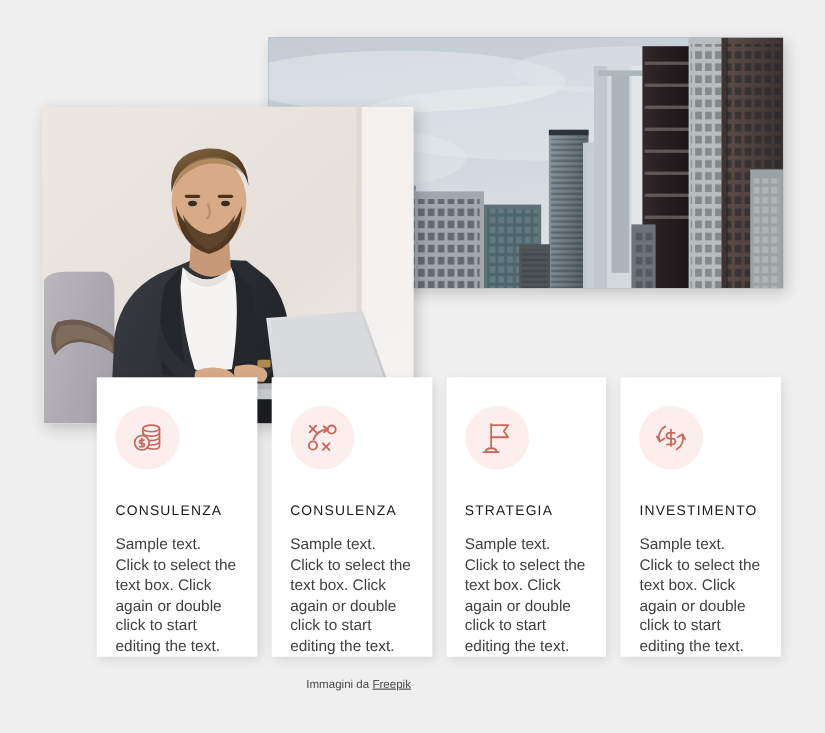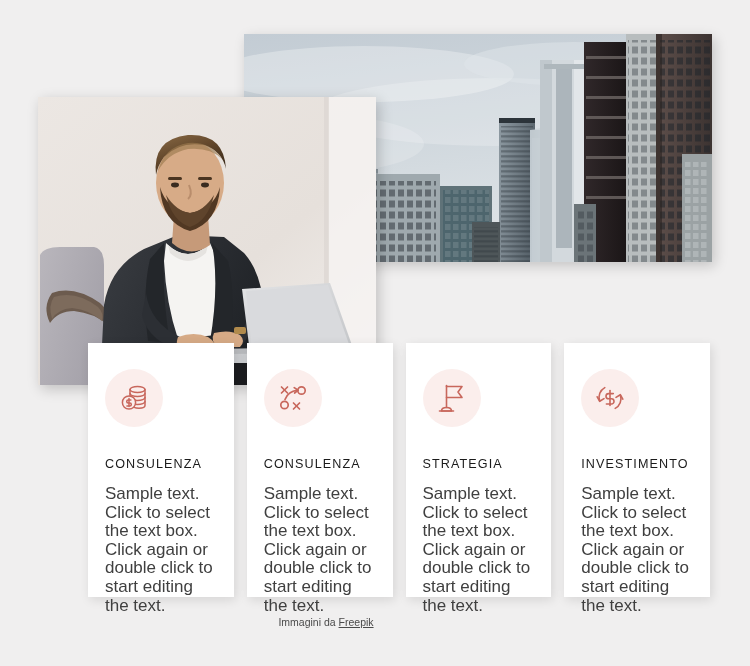--- a/index.html
+++ b/index.html
@@ -85,21 +85,21 @@
     margin-top: 30px;
     font-size: 12.6px;
     font-weight: normal;
     letter-spacing: 1.1px;
     color: #1b1b1b;
     white-space: nowrap;
   }
 
   .card-body {
     margin-top: 14px;
-    font-size: 17px;
+    font-size: 14px;
     line-height: 18.6px;
     color: #3f3f3f;
   }
 
   
   .credit {
     position: absolute;
     left: 0;
     top: 616px;
     width: 652px;

